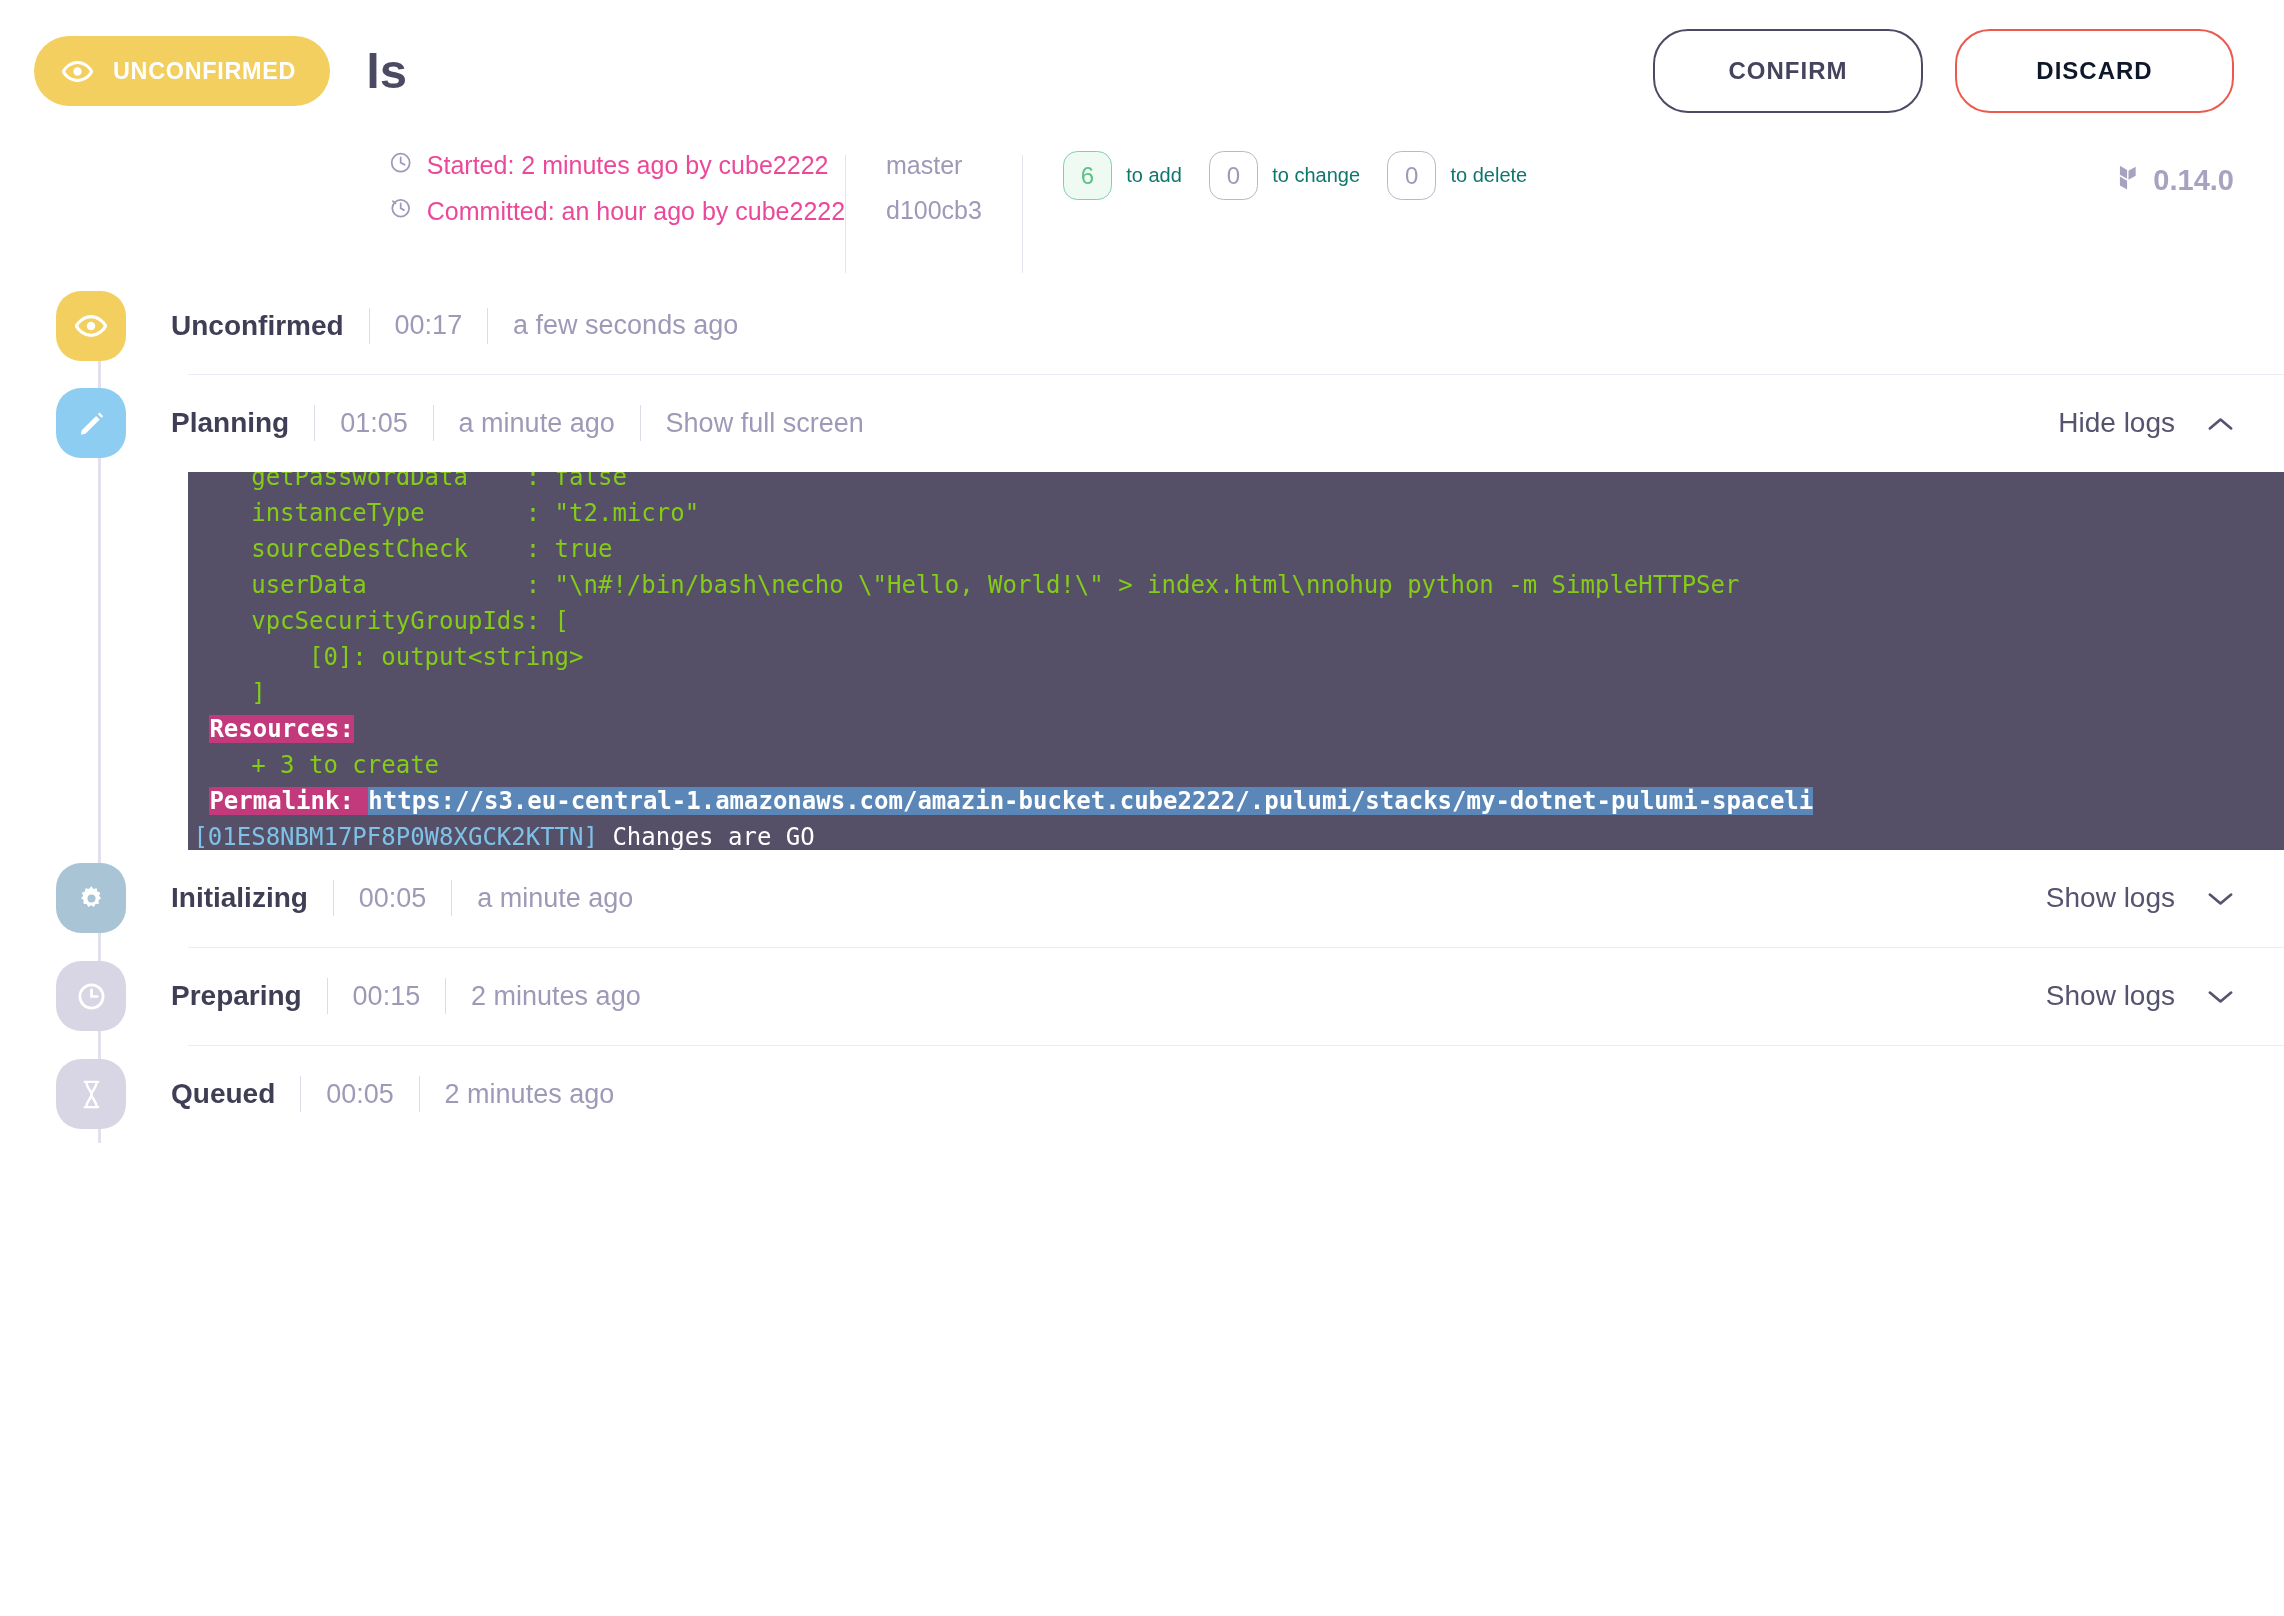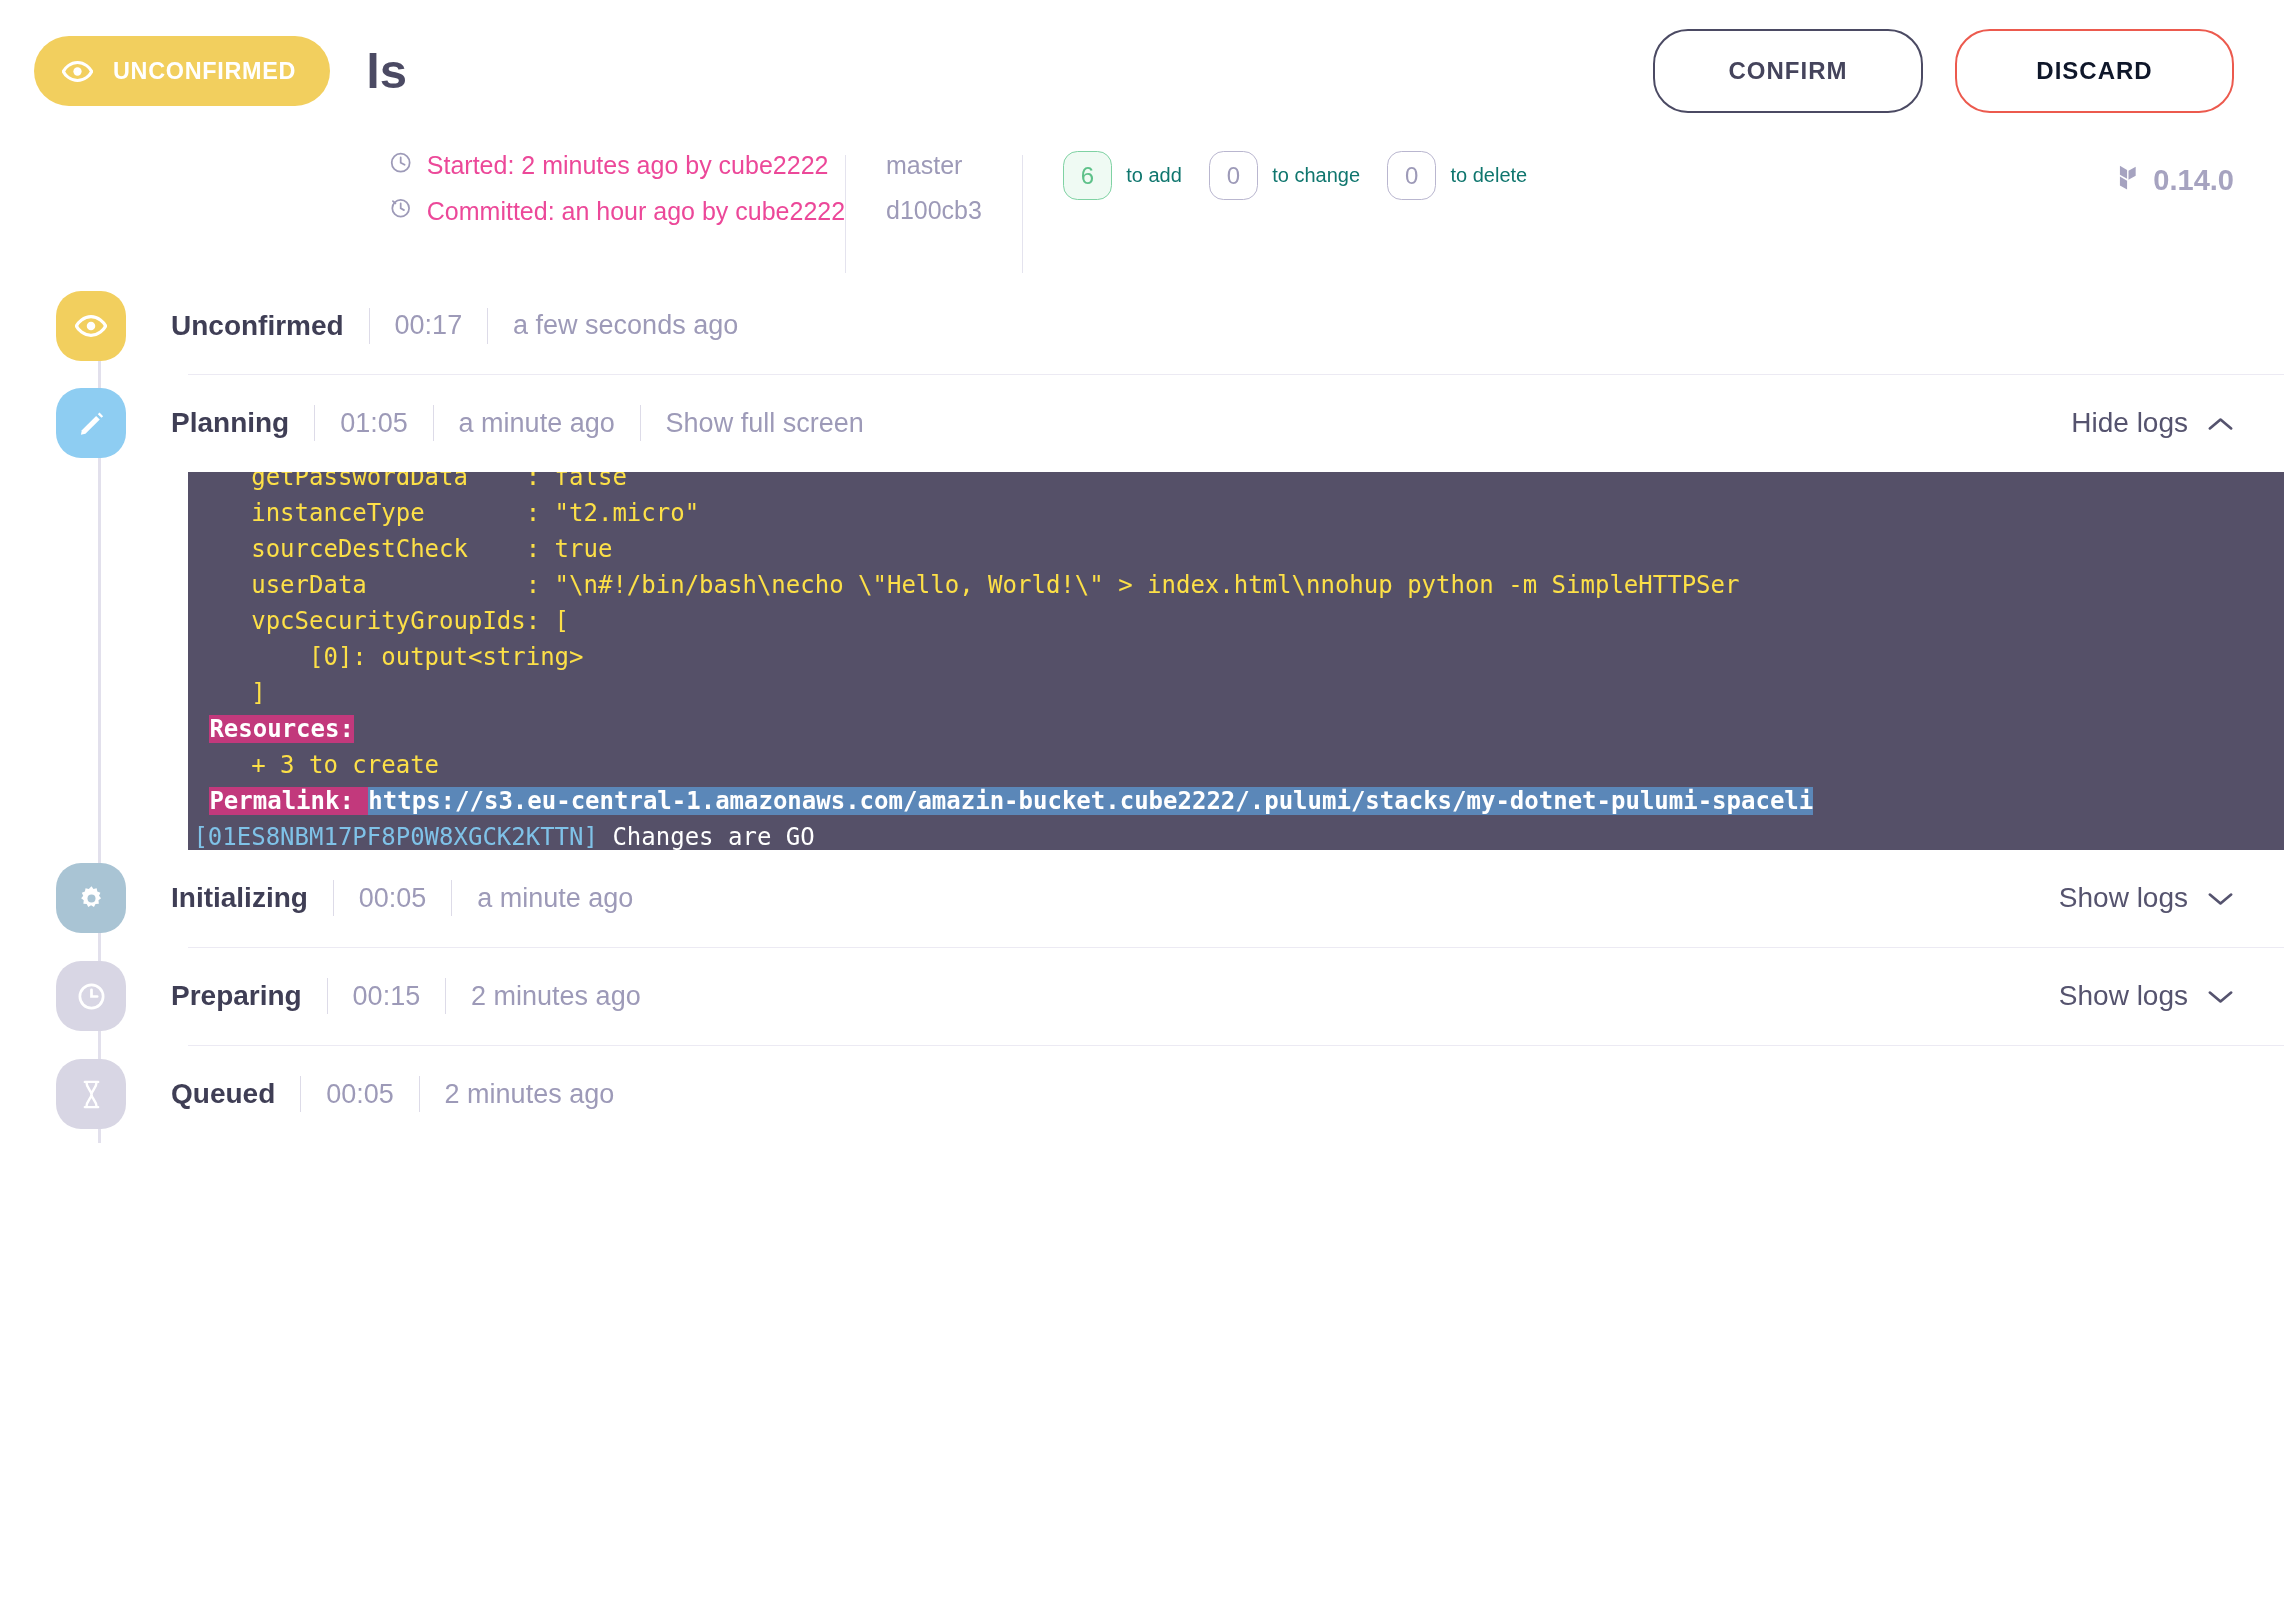--- a/index.html
+++ b/index.html
@@ -153,21 +153,21 @@
     font-size: 28px; font-weight: 700; color: #3f3e55;
     white-space: nowrap;
   }
   .vdiv { width: 0.9px; height: 36px; background: #dddbe8; margin: 0 25px; }
   .phase-dur, .phase-ago, .phase-link {
     font-size: 27px; color: #9d9ab8; white-space: nowrap;
   }
   .phase-link { cursor: pointer; }
   .phase-toggle {
     margin-left: auto;
-    display: flex; align-items: center; gap: 19px;
+    display: flex; align-items: center; gap: 32px;
     font-size: 28px; color: #55536e; cursor: pointer;
     white-space: nowrap;
   }
   .hr {
     height: 0.9px;
     background: #eceaf3;
     margin-left: 132px;
     margin-right: 0;
   }
 
@@ -185,21 +185,21 @@
     line-height: 36px;
     color: #ffffff;
     white-space: pre;
     padding: 0;
     position: absolute;
     top: -12.6px;
     left: 0;
     width: 100%;
   }
   .console .ln { padding-left: 5.4px; }
-  .c-green { color: #fde047; }
+  .c-green { color: #84cc16; }
   .c-white { color: #ffffff; }
   .c-cyan  { color: #7fc2e8; }
   .hl-pink {
     background: #c2397c;
     color: #ffffff;
     font-weight: 700;
     margin-left: 16px;
   }
   .hl-blue {
     background: #5b87b8;

